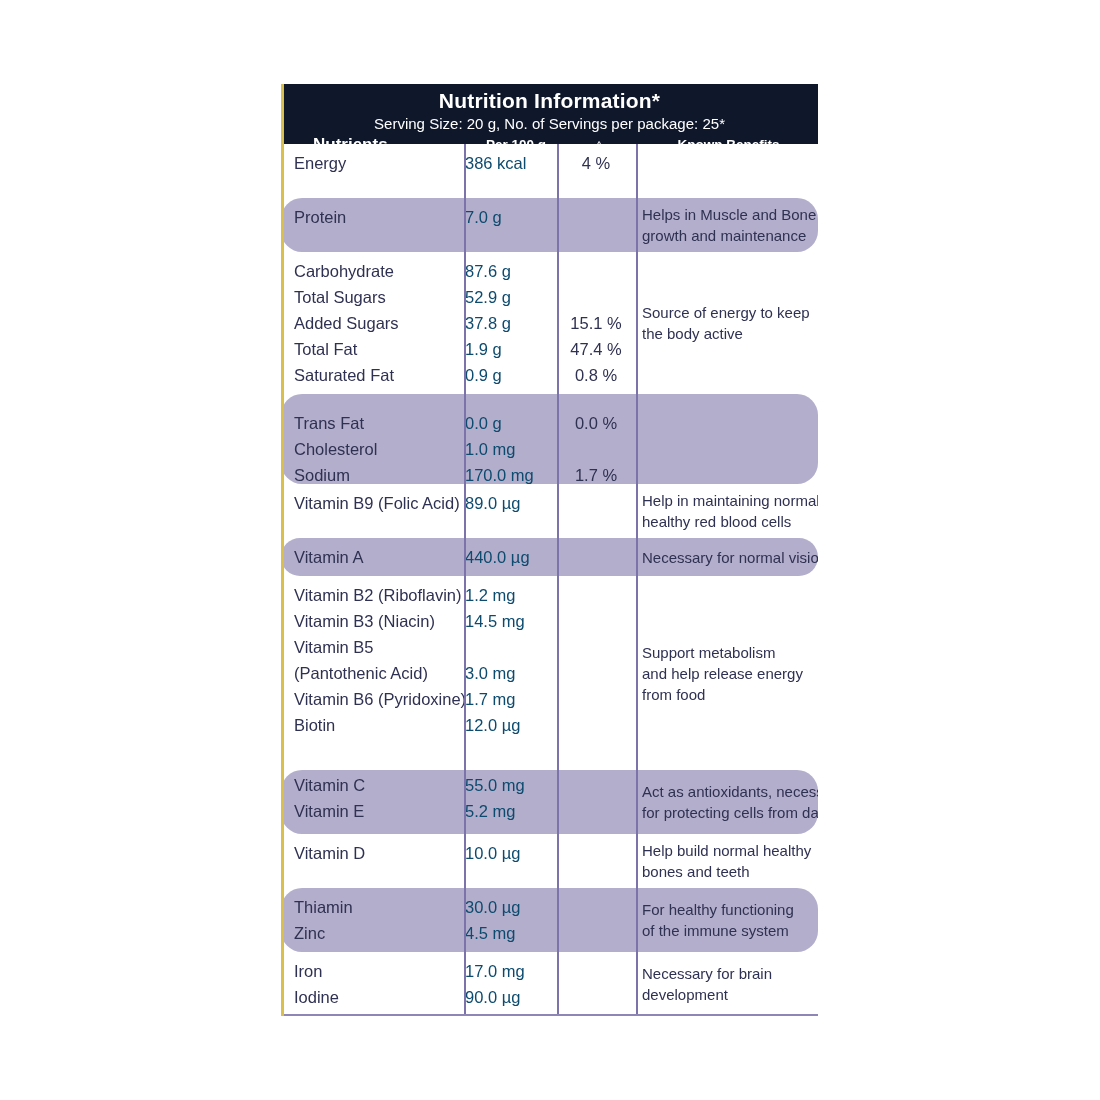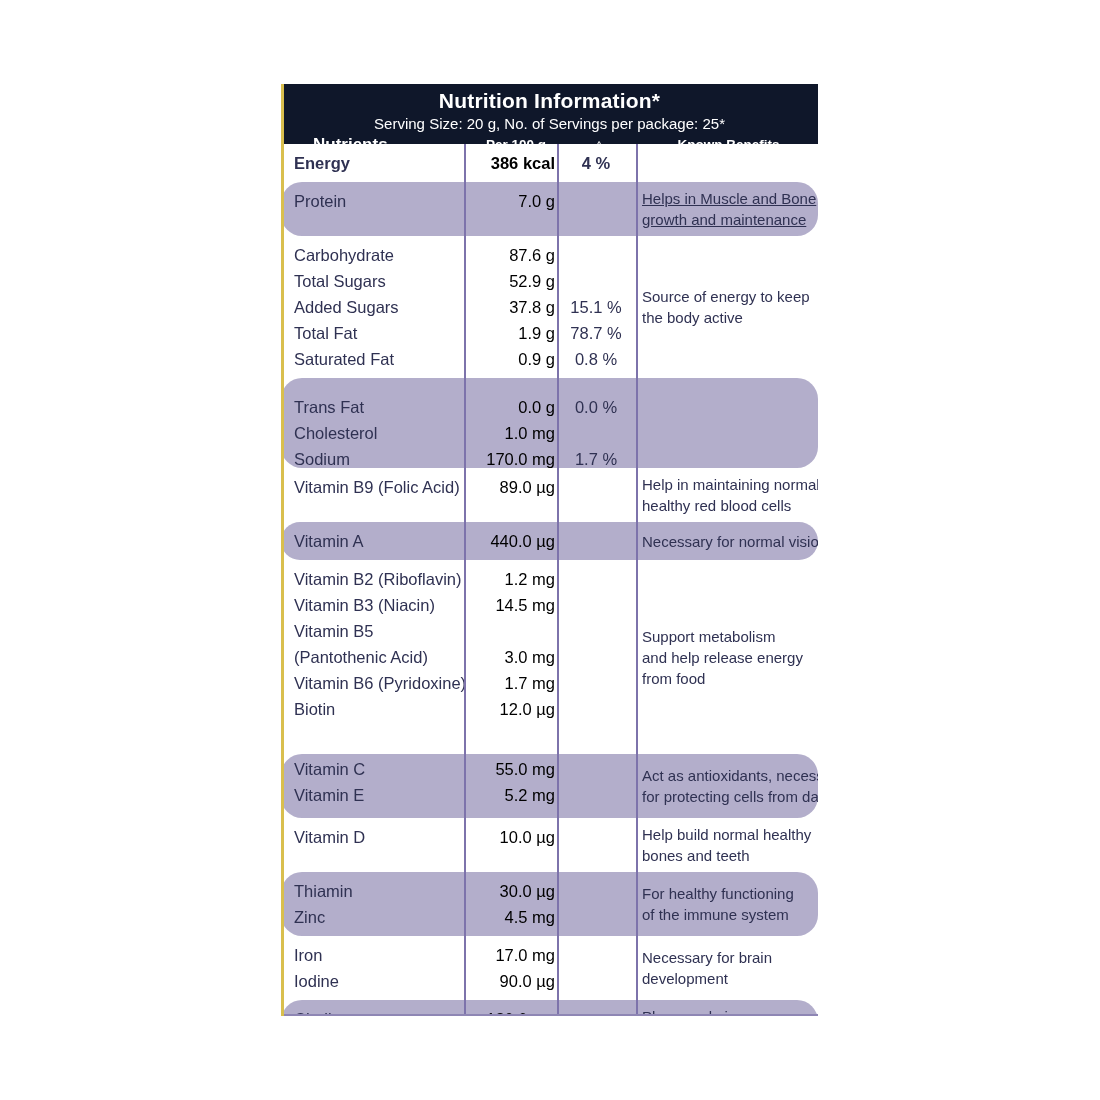--- a/index.html
+++ b/index.html
@@ -95,24 +95,23 @@
     left:13px;
     top:0;
     font-size:16.5px;
     color:#2f3152;
     line-height:26px;
   }
   .c-val{
     position:absolute;
     left:184px;
     width:90px;
-    text-align:right;
     top:0;
     font-size:16.5px;
-    color:#000000;
+    color:#0c4a6e;
     line-height:26px;
   }
   .c-rda{
     position:absolute;
     left:280px;
     width:70px;
     text-align:center;
     top:0;
     font-size:16.5px;
     color:#2f3152;
@@ -159,38 +158,38 @@
       <div class="ch" id="ch-per100">Per 100 g</div>
       <div class="ch" id="ch-rda"><span>% RDA</span><sup>^</sup><span> Per Serve</span></div>
       <div class="ch" id="ch-benefits">Known Benefits</div>
     </div>
   </div>
 
   <div id="tbody">
     <div class="vline" id="v1" style="height: 964px;"></div>
     <div class="vline" id="v2" style="height: 964px;"></div>
     <div class="vline" id="v3" style="height: 964px;"></div>
-  <div class="band light" style="height: 38px; font-weight: bold;">
+  <div class="band light" style="height: 54px;">
         <div style="position: relative; padding-top: 6px;">
           <div class="line">
             <div class="c-name">Energy</div>
             <div class="c-val">386 kcal</div>
             <div class="c-rda">4 %</div>
           </div>
         </div>
       </div>
       <div class="band dark" style="height: 54px;">
         <div style="position: relative; padding-top: 6px;">
           <div class="line">
             <div class="c-name">Protein</div>
             <div class="c-val">7.0 g</div>
             <div class="c-rda"></div>
           </div>
         </div>
-        <div class="c-benefit" style="top: 6px; text-decoration: underline;">
+        <div class="c-benefit" style="top: 6px;">
           <div>Helps in Muscle and Bone</div>
           <div>growth and maintenance</div>
         </div>
       </div>
       <div class="band light" style="height: 142px;">
         <div style="position: relative; padding-top: 6px;">
           <div class="line">
             <div class="c-name">Carbohydrate</div>
             <div class="c-val">87.6 g</div>
             <div class="c-rda"></div>
@@ -201,21 +200,21 @@
             <div class="c-rda"></div>
           </div>
           <div class="line">
             <div class="c-name">Added Sugars</div>
             <div class="c-val">37.8 g</div>
             <div class="c-rda">15.1 %</div>
           </div>
           <div class="line">
             <div class="c-name">Total Fat</div>
             <div class="c-val">1.9 g</div>
-            <div class="c-rda">78.7 %</div>
+            <div class="c-rda">47.4 %</div>
           </div>
           <div class="line">
             <div class="c-name">Saturated Fat</div>
             <div class="c-val">0.9 g</div>
             <div class="c-rda">0.8 %</div>
           </div>
         </div>
         <div class="c-benefit" style="top: 50px;">
           <div>Source of energy to keep</div>
           <div>the body active</div>

